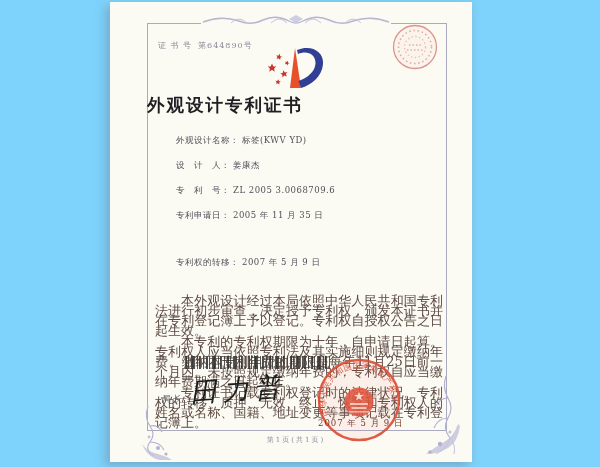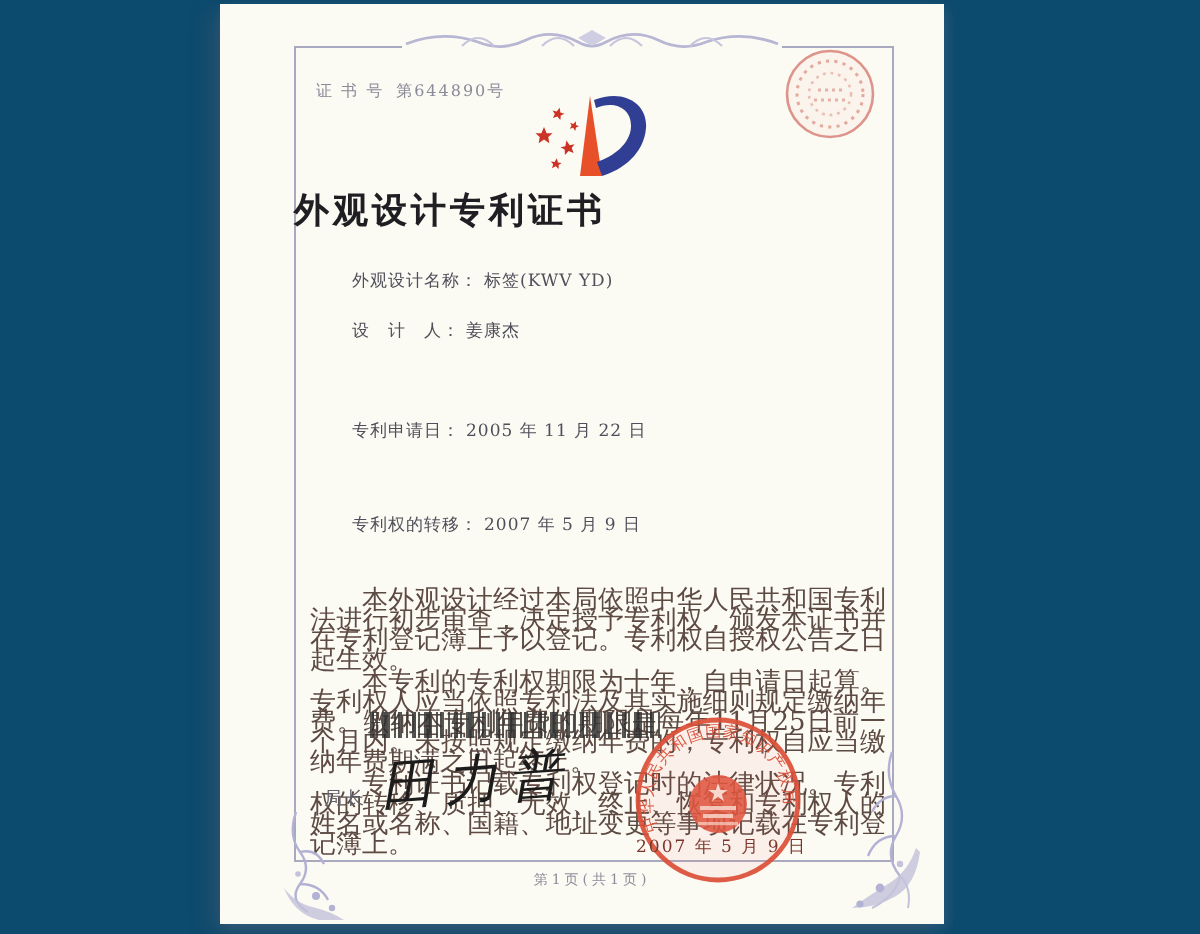--- a/index.html
+++ b/index.html
@@ -1,18 +1,18 @@
 <!DOCTYPE html>
 <html><head>
 <meta charset="utf-8">
 <style>
   html,body{margin:0;padding:0;}
   body{width:600px;height:467px;background:#ffffff;overflow:hidden;
        font-family:"DejaVu Serif","Liberation Serif",serif;}
-  .stage{position:relative;width:600px;height:467px;background:#0c4a6e;}
+  .stage{position:relative;width:600px;height:467px;background:#7dd3fc;}
   .paper{position:absolute;left:110px;top:2px;width:362px;height:460px;
          background:#fbfaf3;
          box-shadow:-5px 4px 10px rgba(95,95,110,.30), 2px 2px 6px rgba(160,160,170,.18);}
   .frame{position:absolute;left:37px;top:21px;width:298px;height:406px;
          border:1px solid #a9a9bf;}
   .certno{position:absolute;left:48px;top:38px;font-size:8px;color:#8a8a99;
           letter-spacing:1px;white-space:nowrap;}
   .certno .gap{margin-right:6px;}
   .logo{position:absolute;left:152px;top:44px;}
   .title{position:absolute;left:37px;top:91px;width:298px;text-align:left;
@@ -89,22 +89,25 @@
     </div>
 
     <div class="title">外观设计专利证书</div>
 
     <div class="field-row" style="top:133px">
       <span class="lab">外观设计名称：</span><span>标签(KWV YD)</span>
     </div>
     <div class="field-row" style="top:158px">
       <span class="lab">设　计　人：</span><span>姜康杰</span>
     </div>
+    <div class="field-row" style="top:183px">
+      <span class="lab">专　利　号：</span><span>ZL 2005 3.0068709.6</span>
+    </div>
     <div class="field-row" style="top:208px">
-      <span class="lab">专利申请日：</span><span>2005 年 11 月 22 日</span>
+      <span class="lab">专利申请日：</span><span>2005 年 11 月 35 日</span>
     </div>
     <div class="field-row" style="top:255px">
       <span class="lab">专利权的转移：</span><span>2007 年 5 月 9 日</span>
     </div>
 
     <div class="body-text">
       <p>本外观设计经过本局依照中华人民共和国专利法进行初步审查，决定授予专利权，颁发本证书并在专利登记簿上予以登记。专利权自授权公告之日起生效。</p>
       <p>本专利的专利权期限为十年，自申请日起算。专利权人应当依照专利法及其实施细则规定缴纳年费。缴纳本专利年费的期限是每年11月25日前一个月内。未按照规定缴纳年费的，专利权自应当缴纳年费期满之日起终止。</p>
       <p>专利证书记载专利权登记时的法律状况。专利权的转移、质押、无效、终止、恢复和专利权人的姓名或名称、国籍、地址变更等事项记载在专利登记簿上。</p>
     </div>

